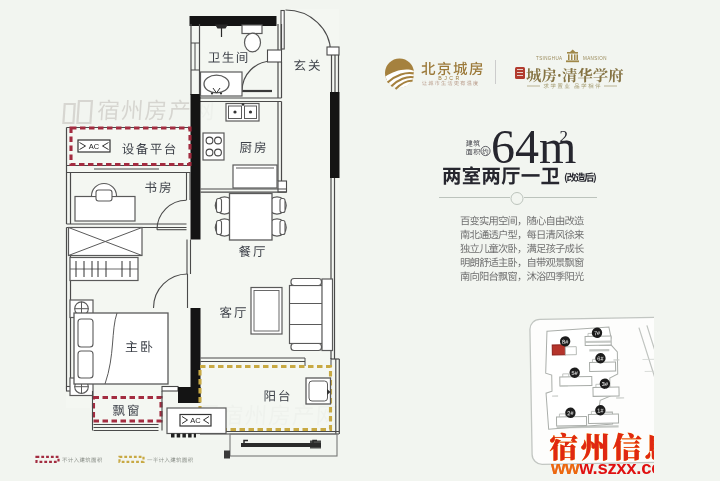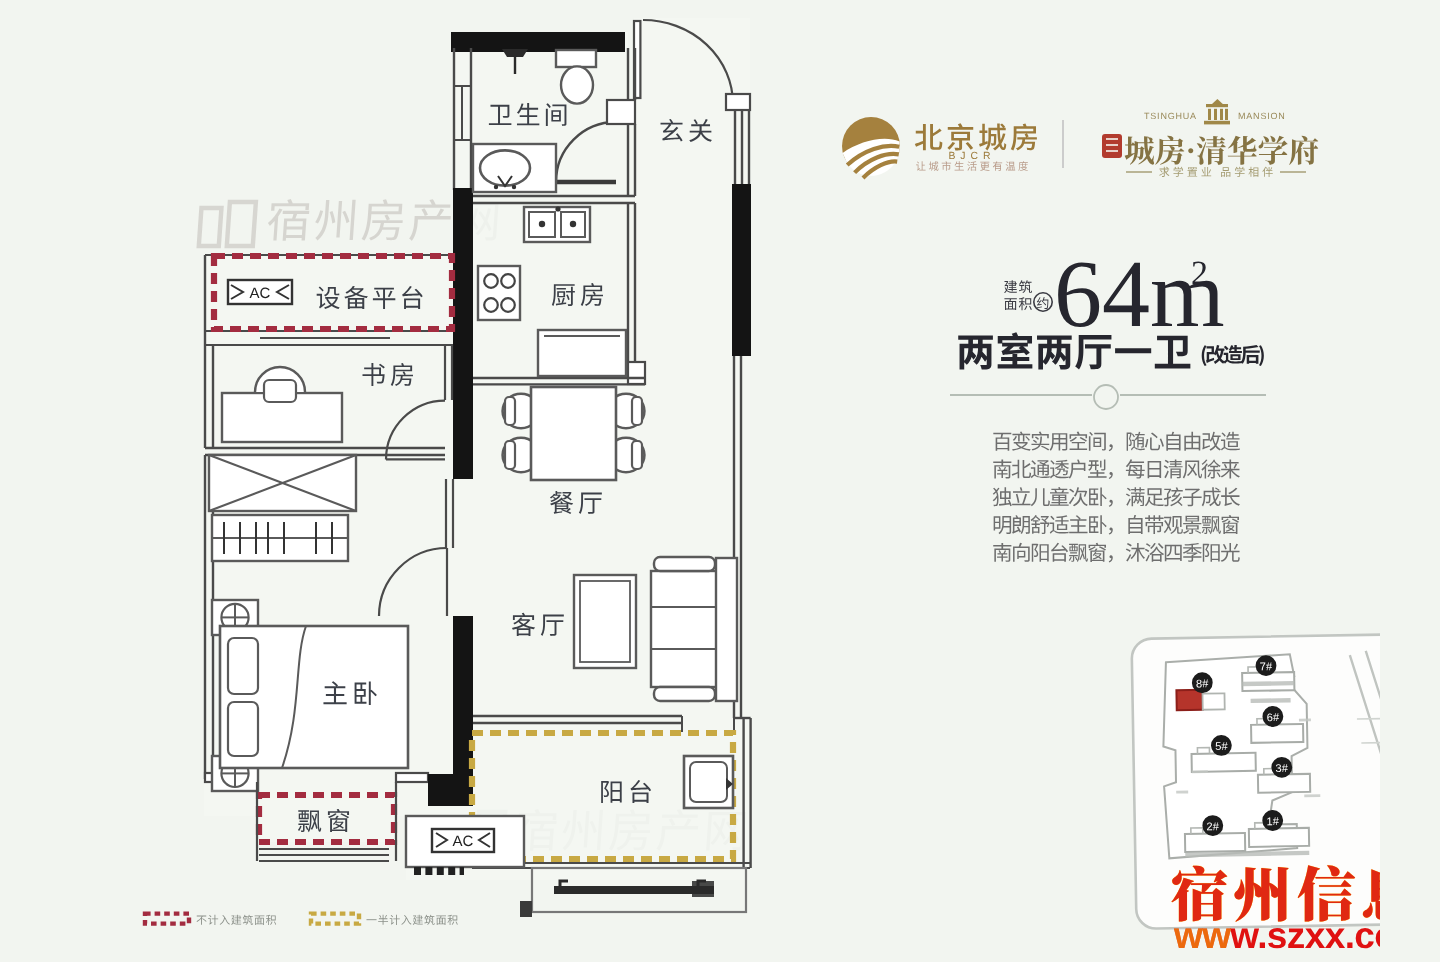--- a/index.html
+++ b/index.html
@@ -1,14 +1,14 @@
 <!DOCTYPE html>
 <html><head><meta charset="utf-8"><title>floorplan</title><style>
 html,body{margin:0;padding:0;background:#f2f5f0;font-family:"Liberation Sans",sans-serif;}
-#page{position:relative;width:654px;height:481px;overflow:hidden;margin-left:36px;}
+#page{position:relative;width:654px;height:481px;overflow:hidden;}
 #page svg{filter:blur(0.33px);}
 </style></head>
 <body>
 
 <div id="page">
 <svg width="720" height="481" viewBox="0 0 720 481">
 <defs>
 <path id="gsr5bbf" d="M428 825C440 802 453 775 464 750H84V583H158V685H844V600H921V750H555C542 780 522 817 506 846ZM387 413V-81H459V-24H807V-76H883V413H638L670 513H934V581H346V513H587C581 480 572 444 564 413ZM459 168H807V42H459ZM459 231V348H807V231ZM268 632C214 509 127 390 33 312C48 297 72 262 81 247C115 277 149 313 181 353V-80H253V453C285 503 314 556 337 610Z"></path>
 <path id="gsr5dde" d="M236 823V513C236 329 219 129 56 -21C73 -34 99 -61 110 -78C290 86 311 307 311 513V823ZM522 801V-11H596V801ZM820 826V-68H895V826ZM124 593C108 506 75 398 29 329L94 301C139 371 169 486 188 575ZM335 554C370 472 402 365 411 300L477 328C467 392 433 496 397 577ZM618 558C664 479 710 373 727 308L790 341C773 406 724 509 676 586Z"></path>
 <path id="gsr623f" d="M504 479C525 446 551 400 564 371H244V309H434C418 154 376 39 198 -22C213 -35 233 -61 241 -78C378 -28 445 53 479 159H777C767 57 756 13 739 -2C731 -9 721 -10 702 -10C682 -10 626 -9 571 -4C582 -22 590 -48 592 -67C648 -70 703 -71 731 -69C762 -67 782 -62 800 -45C827 -20 841 41 854 189C855 199 856 219 856 219H494C500 247 504 278 508 309H919V371H576L633 394C620 423 592 468 568 502ZM443 820C455 796 467 767 477 740H136V502C136 345 127 118 32 -42C52 -49 85 -66 100 -78C197 89 212 336 212 502V506H885V740H560C549 771 532 809 516 841ZM212 676H810V570H212Z"></path>

